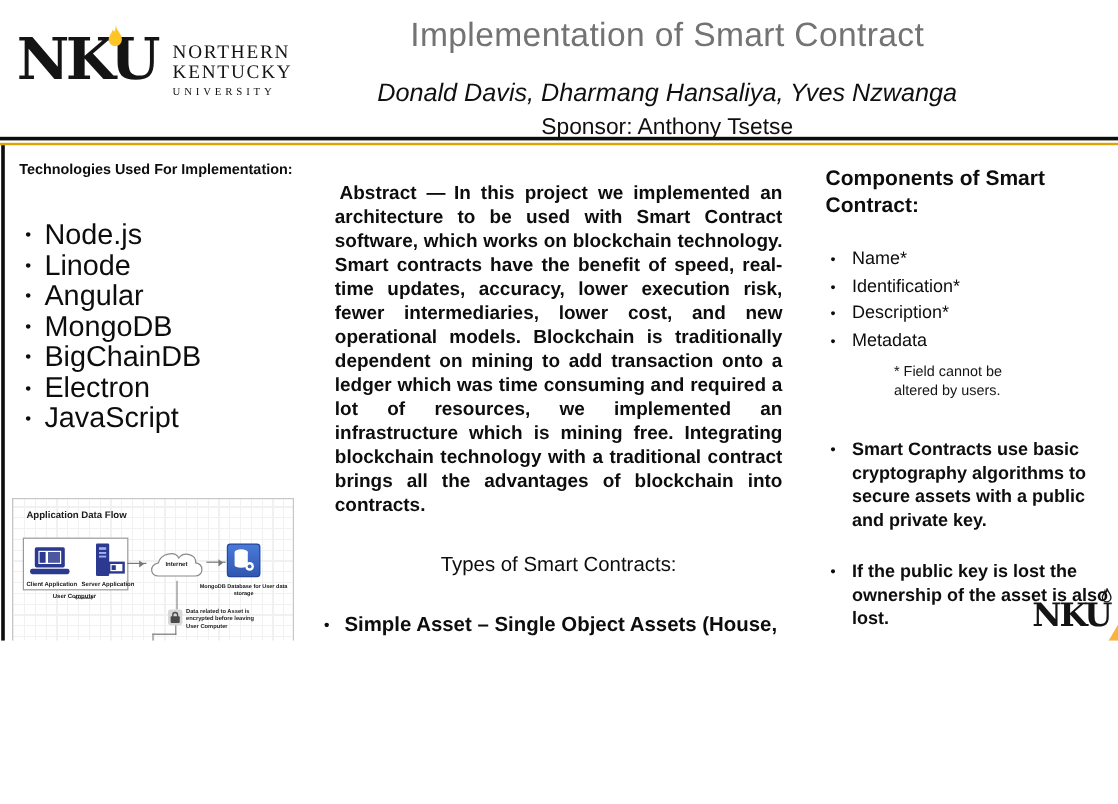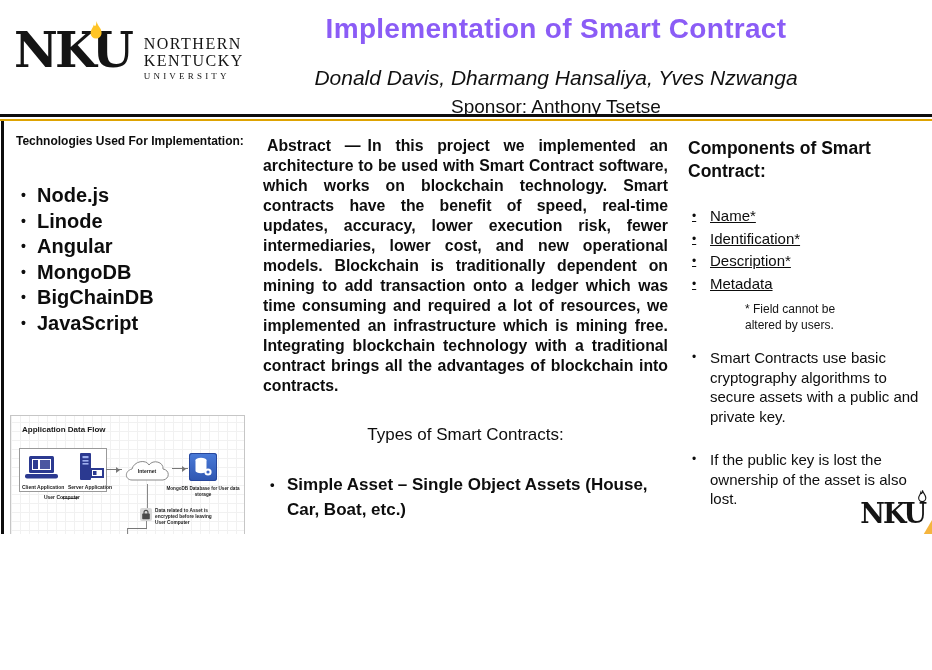--- a/index.html
+++ b/index.html
@@ -11,34 +11,34 @@
   
   .logo{position:absolute;left:14px;top:22px;display:flex;align-items:flex-start;}
   .logo-mark{position:relative;font-family:"DejaVu Serif",serif;font-weight:bold;
     font-size:48px;line-height:56px;letter-spacing:-3px;color:#141414;}
   .logo-flame{position:absolute;left:74px;top:-2px;}
   .logo-name{font-family:"Liberation Serif",serif;color:#141414;padding-top:13px;margin-left:13px;}
   .logo-name .l1{font-size:16px;line-height:17px;letter-spacing:1.5px;}
   .logo-name .l3{font-size:9px;letter-spacing:3.2px;margin-top:2px;}
 
   .title-block{position:absolute;left:180px;right:0;top:12px;text-align:center;}
-  .p-title{font-size:28px;font-weight:bold;letter-spacing:.3px;line-height:34px;color:#8b5cf6;}
+  .p-title{font-size:28px;font-weight:normal;letter-spacing:.3px;line-height:34px;color:#737373;}
   .p-authors{font-size:21px;font-style:italic;line-height:30px;margin-top:17px;color:#101010;}
   .p-sponsor{font-size:19px;line-height:28px;color:#101010;}
 
   .bar-black{position:absolute;left:0;right:0;top:114px;height:3px;background:#0d0d0d;}
   .bar-gold{position:absolute;left:0;right:0;top:119px;height:2px;background:#DEA301;}
   .left-rule{position:absolute;left:1px;top:121px;width:3px;height:539px;background:#0d0d0d;}
 
   
   .left-col{position:absolute;left:16px;top:130px;width:230px;}
   .left-col h2{margin:0;font-size:12px;line-height:23px;font-weight:bold;}
   ul{list-style:none;margin:0;padding:0;}
   .tech-list{margin-top:30px;}
-  .tech-list li{display:flex;font-size:20px;font-weight:bold;line-height:25.5px;}
+  .tech-list li{display:flex;font-size:24px;font-weight:normal;line-height:25.5px;}
   .tech-list li::before{content:"•";font-size:14px;width:16px;flex:none;padding-left:5px;}
 
   
   .diagram{position:absolute;left:10px;top:415px;width:233px;height:241px;
     border:1px solid #c6c6c6;background:#fff;color:#222;
     background-image:
       repeating-linear-gradient(0deg,#f1f1f1 0 1px,transparent 1px 9px),
       repeating-linear-gradient(90deg,#f1f1f1 0 1px,transparent 1px 9px);}
   .diagram *{position:absolute;}
   .dg-title{left:11px;top:9px;font-size:8px;font-weight:bold;color:#1a1a1a;}
@@ -64,35 +64,35 @@
   .enc-note{left:144px;top:92px;width:62px;font-size:4.8px;font-weight:bold;line-height:5.8px;}
   .ellipse{left:41px;top:126px;width:152px;height:86px;border:1px solid #777;border-radius:50%;}
   .node{width:19px;height:19px;border:1px solid #c25c08;box-sizing:border-box;
     background:linear-gradient(#f49a2a,#dd6b10);display:flex;align-items:center;justify-content:center;}
   .node::before{content:"⊗⊗⊗";color:#fff;font-size:5px;letter-spacing:0;}
   .node-lbl{font-size:4.5px;font-weight:bold;width:40px;text-align:center;color:#222;}
   .net-caption{left:0;right:0;top:221px;text-align:center;font-size:5px;font-weight:bold;color:#1a1a1a;}
 
   
   .mid-col{position:absolute;left:263px;top:136px;width:405px;}
-  .abstract{margin:0;font-size:15.8px;font-weight:bold;line-height:20px;text-align:justify;text-indent:4px;}
+  .abstract{margin:16px;font-size:15.8px;font-weight:bold;line-height:20px;text-align:justify;text-indent:4px;}
   .abstract .abs-label{padding-right:7px;}
   .types-h{margin:28px 0 0;text-align:center;font-size:17px;font-weight:normal;line-height:22px;}
   .types-list{margin-top:26px;padding-left:7px;}
   .types-list li{display:flex;font-size:17px;font-weight:bold;line-height:25px;margin-bottom:3px;}
   .types-list li::before{content:"•";font-size:13px;width:17px;flex:none;line-height:25px;}
 
   
   .right-col{position:absolute;left:688px;top:137px;width:242px;}
   .right-col h2{margin:0;font-size:17.5px;line-height:23px;font-weight:bold;}
-  .comp-list{margin-top:22px;padding-left:4px;text-decoration:underline;}
+  .comp-list{margin-top:22px;padding-left:4px;}
   .comp-list li{display:flex;font-size:15px;line-height:22.5px;}
   .comp-list li::before{content:"•";font-size:12px;width:18px;flex:none;line-height:22.5px;}
   .footnote{margin:6px 0 0 57px;width:114px;font-size:12px;line-height:16px;color:#141414;}
-  .notes-list{margin-top:15px;padding-left:4px;}
+  .notes-list{margin-top:32px;padding-left:4px;font-weight:bold;}
   .notes-list li{display:flex;font-size:15px;line-height:19.5px;margin-bottom:24px;}
   .notes-list li::before{content:"•";font-size:12px;width:18px;flex:none;line-height:19.5px;}
 
   
   .gold-tri{position:absolute;right:0;top:520px;width:88px;height:150px;background:#F5B53E;
     clip-path:polygon(100% 0,100% 100%,0 100%);}
   .tri-logo{position:absolute;right:7px;bottom:5px;font-family:"DejaVu Serif",serif;
     font-weight:bold;font-size:27px;letter-spacing:-2px;color:#141414;line-height:30px;}
   .tri-flame{position:absolute;right:-3px;top:-9px;}
 </style>
@@ -126,20 +126,21 @@
   <div class="left-rule"></div>
 
   <div class="left-col">
     <h2>Technologies Used For Implementation:</h2>
     <ul class="tech-list">
       <li>Node.js</li>
       <li>Linode</li>
       <li>Angular</li>
       <li>MongoDB</li>
       <li>BigChainDB</li>
+      <li>Electron</li>
       <li>JavaScript</li>
     </ul>
   </div>
 
   <div class="diagram">
     <div class="dg-title">Application Data Flow</div>
 
     <div class="uc-box">
       <svg style="left:4px;top:6px" width="36" height="26" viewBox="0 0 36 26">
         <rect x="5" y="1" width="25" height="17" rx="1.5" fill="#2b3990"></rect>

